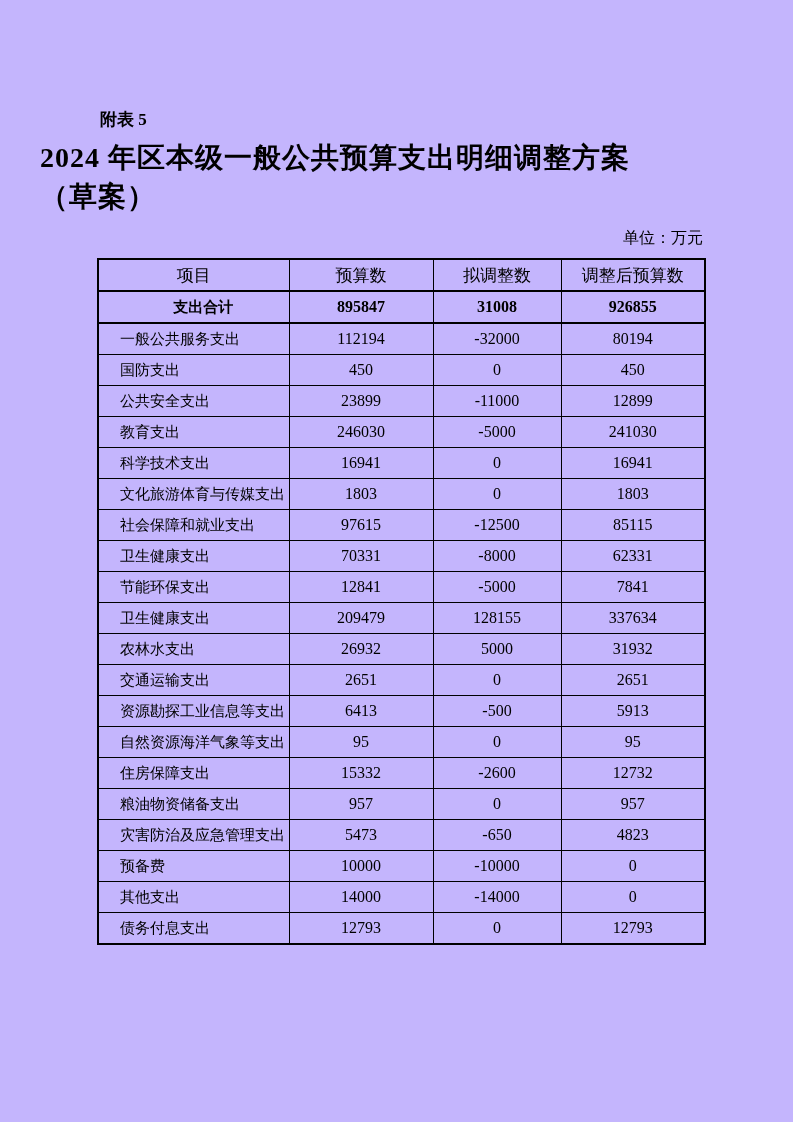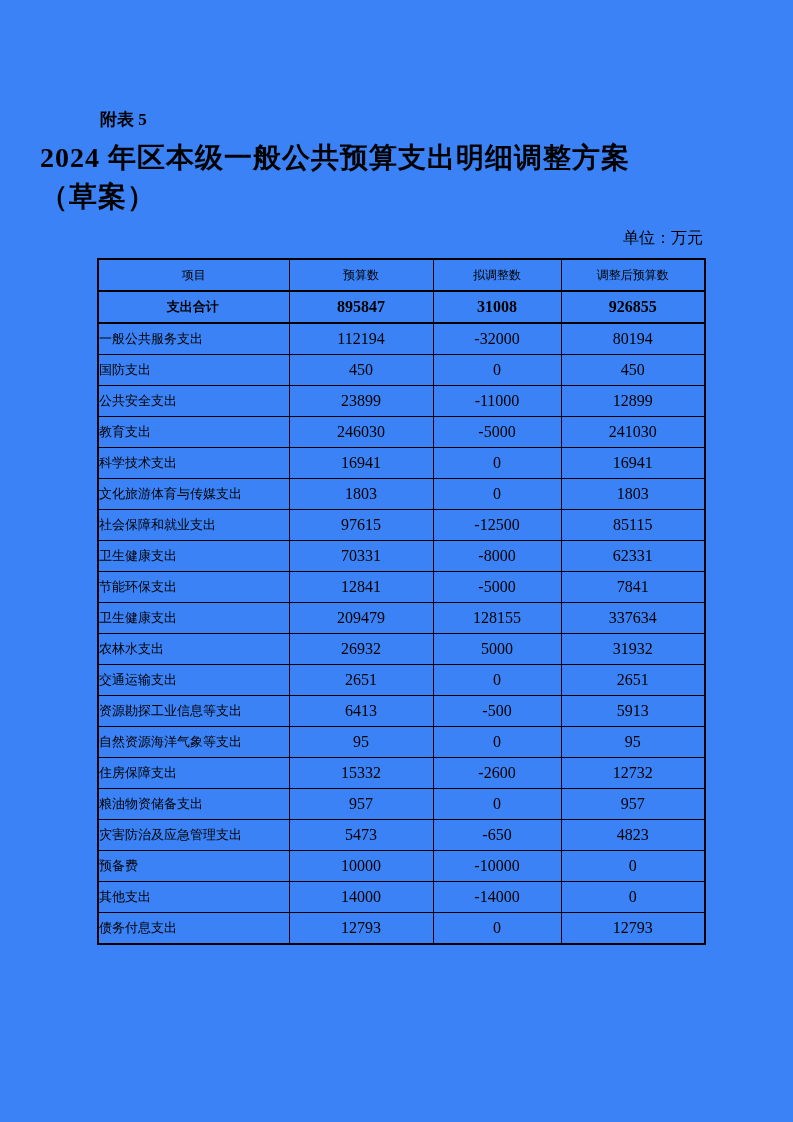--- a/index.html
+++ b/index.html
@@ -8,21 +8,21 @@
     height: 1122px;
     background: #ffffff;
     position: relative;
     color: #000000;
     font-family: "Liberation Serif", "DejaVu Serif", serif;
   }
   .page {
     position: absolute;
     left: 0; top: 0;
     width: 793px; height: 1122px;
-    background: #3b82f6;
+    background: #c4b5fd;
     overflow: hidden;
   }
   .annex {
     position: absolute;
     left: 100px;
     top: 108px;
     font-size: 17px;
     font-weight: bold;
     font-family: "Liberation Serif", "DejaVu Serif", serif;
   }
@@ -59,28 +59,28 @@
     border: 1px solid #000;
     height: 30px;
     padding: 0 2px;
     vertical-align: middle;
     overflow: hidden;
     white-space: nowrap;
   }
   .budget thead th {
     font-family: "Liberation Sans", "DejaVu Sans", sans-serif;
     font-weight: normal;
-    font-size: 12px;
+    font-size: 17px;
     text-align: center;
     border-bottom: 2px solid #000;
   }
   .budget td.item {
     text-align: left;
-    font-size: 13px;
-    padding-left: 0;
+    font-size: 15px;
+    padding-left: 21px;
   }
   .budget td.num {
     text-align: center;
     font-size: 16px;
     font-family: "Liberation Serif", "DejaVu Serif", serif;
   }
   .budget tr.total td {
     font-weight: bold;
     border-bottom: 2px solid #000;
   }

